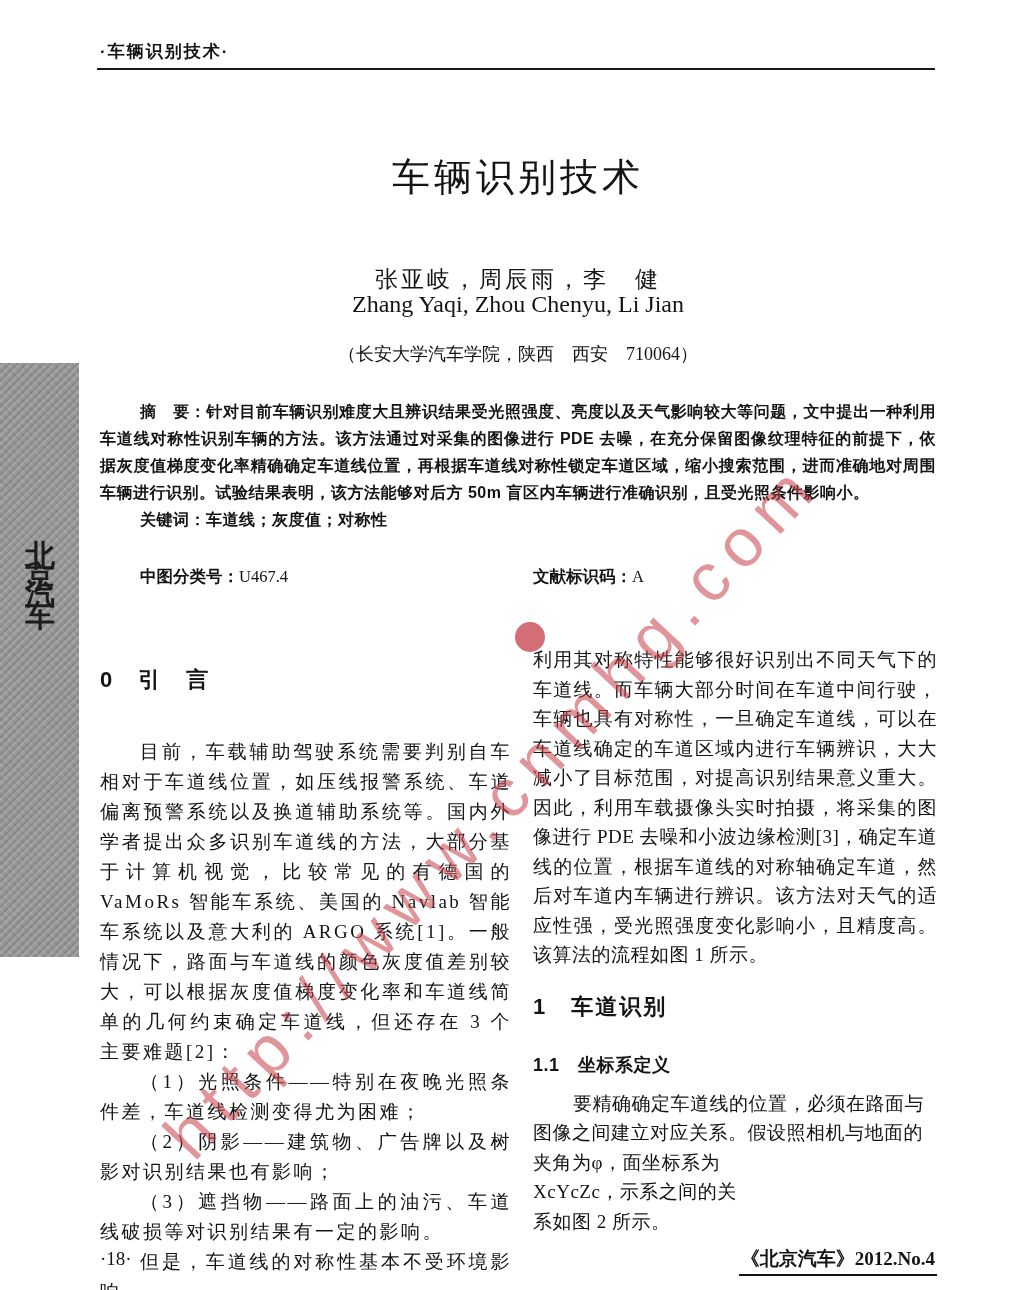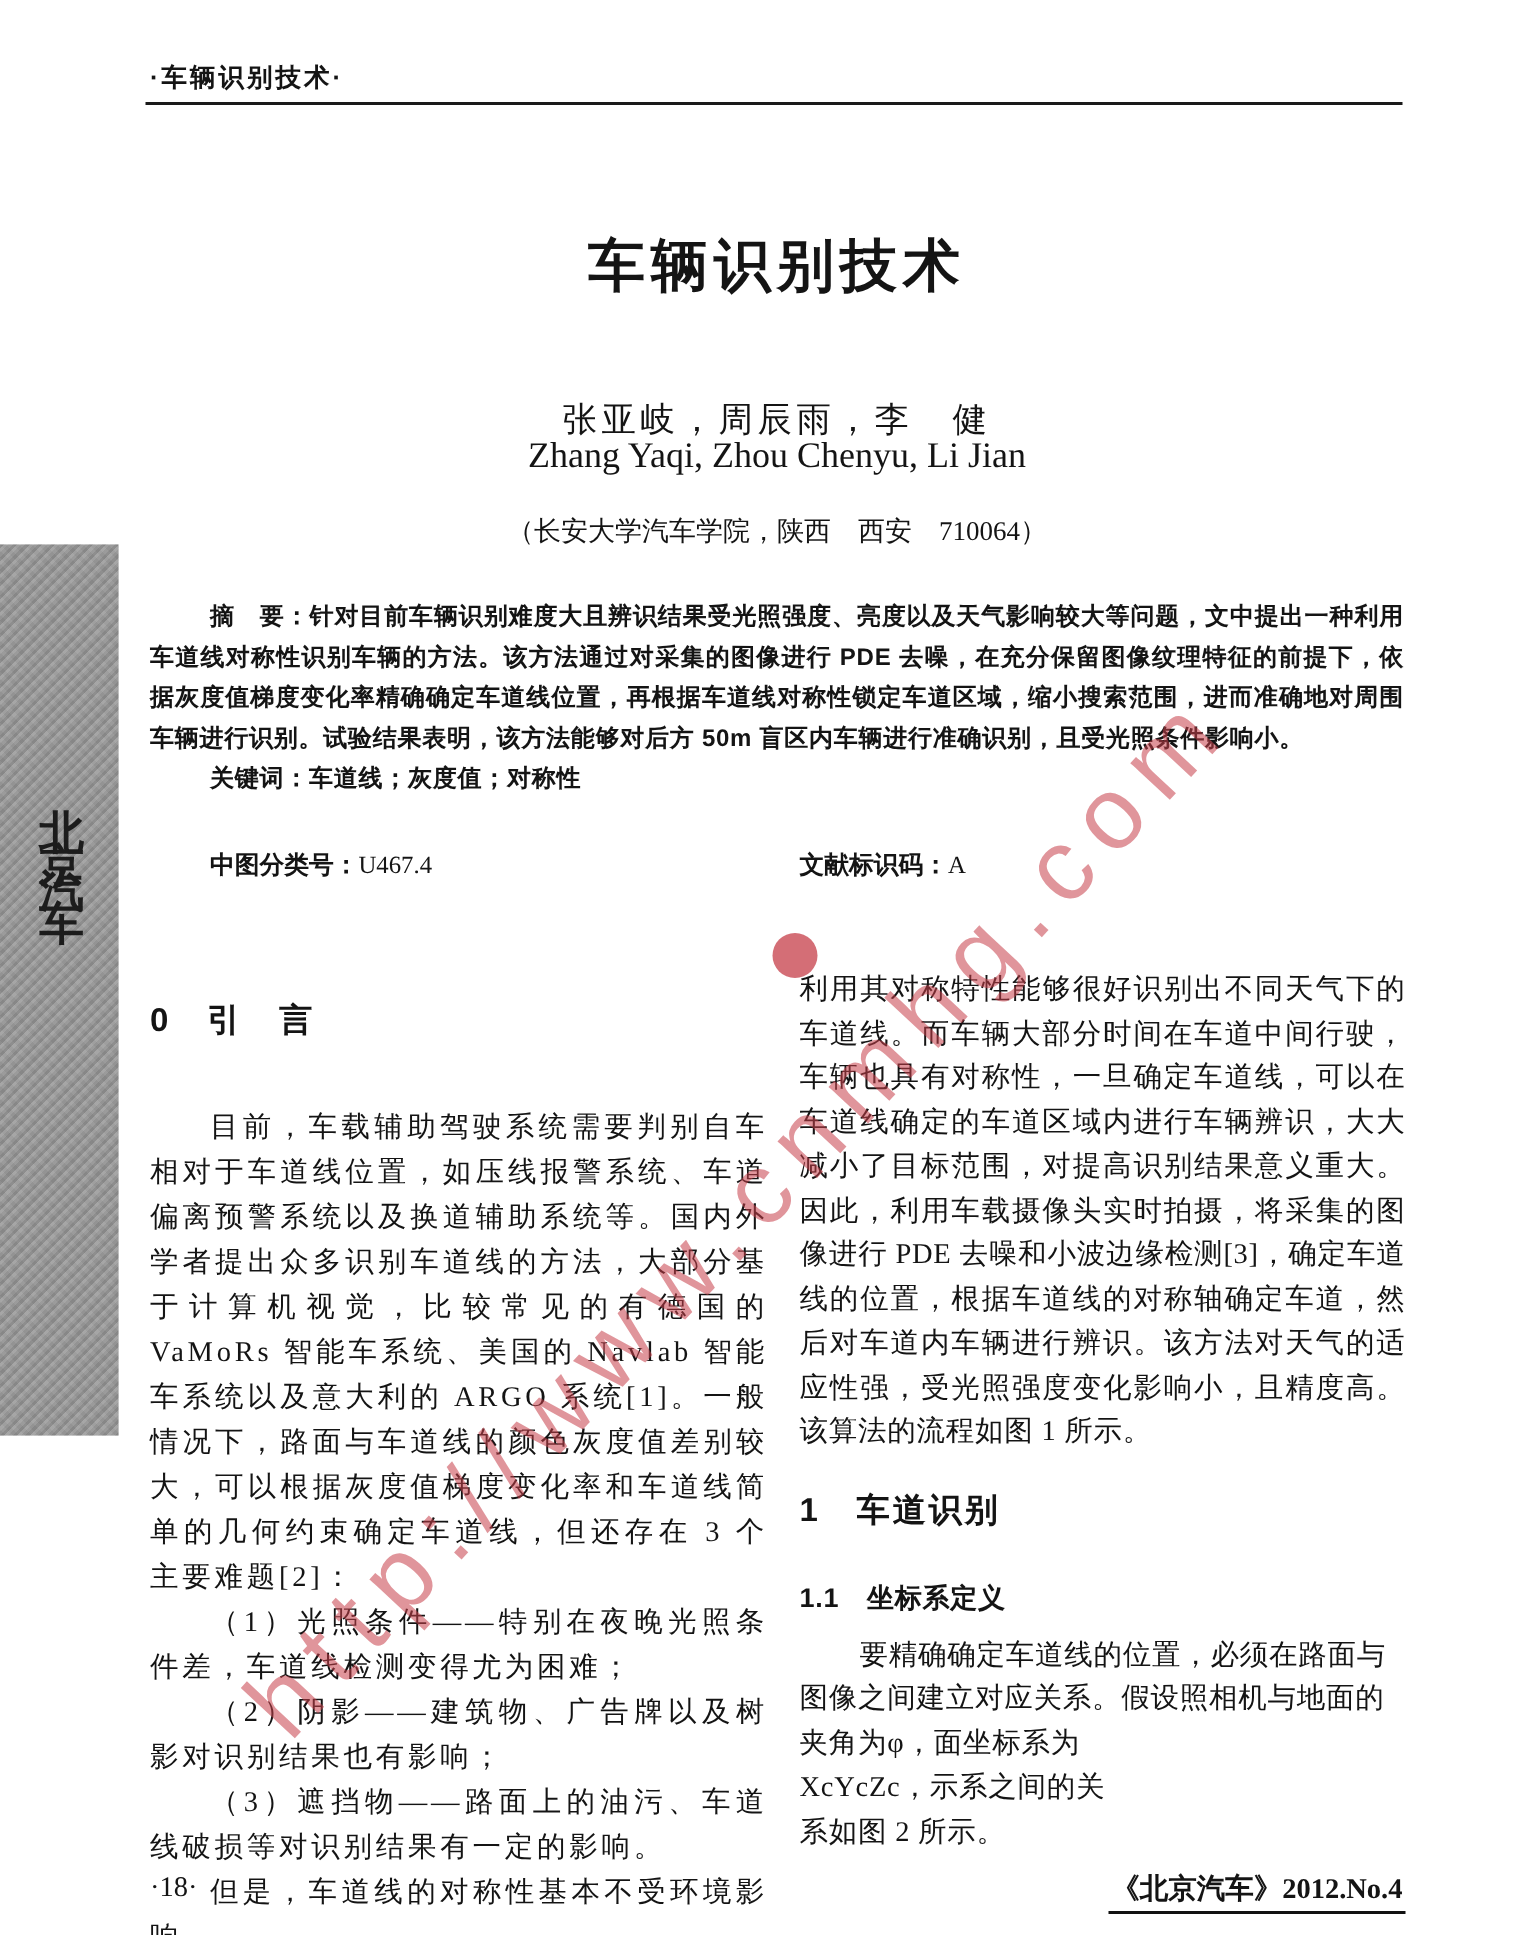--- a/index.html
+++ b/index.html
@@ -15,21 +15,21 @@
       writing-mode:vertical-rl;text-orientation:upright;font-family:"Liberation Sans",sans-serif;
       font-weight:bold;font-size:30px;letter-spacing:20px;color:#1c1c1c;}
 
   .running-header{position:absolute;left:100px;top:40px;font-family:"Liberation Sans",sans-serif;
       font-weight:bold;font-size:17px;letter-spacing:2px;z-index:10;}
   .header-rule{position:absolute;left:97px;top:68px;width:838px;height:2px;background:#1a1a1a;z-index:10;}
   .article-no{position:absolute;left:100px;top:92px;font-family:"Liberation Sans",sans-serif;
       font-weight:bold;font-size:17px;z-index:10;}
 
   .title{position:absolute;left:100px;top:152px;width:836px;margin:0;text-align:center;
-      font-size:38px;font-weight:bold;letter-spacing:4px;z-index:10;}
+      font-size:38px;font-weight:normal;letter-spacing:4px;z-index:10;}
   .authors{position:absolute;left:100px;top:264px;width:836px;text-align:center;
       font-size:23px;letter-spacing:3px;z-index:10;}
   .pinyin{position:absolute;left:100px;top:291px;width:836px;text-align:center;font-size:24px;z-index:10;}
   .affiliation{position:absolute;left:100px;top:342px;width:836px;text-align:center;font-size:18px;z-index:10;}
 
   .abstract{position:absolute;left:100px;top:398px;width:836px;z-index:10;
       font-family:"Liberation Sans",sans-serif;font-weight:bold;font-size:16px;
       line-height:27px;text-align:justify;letter-spacing:0.5px;}
   .abstract p{margin:0;}
   .abs-p{text-indent:40px;}

